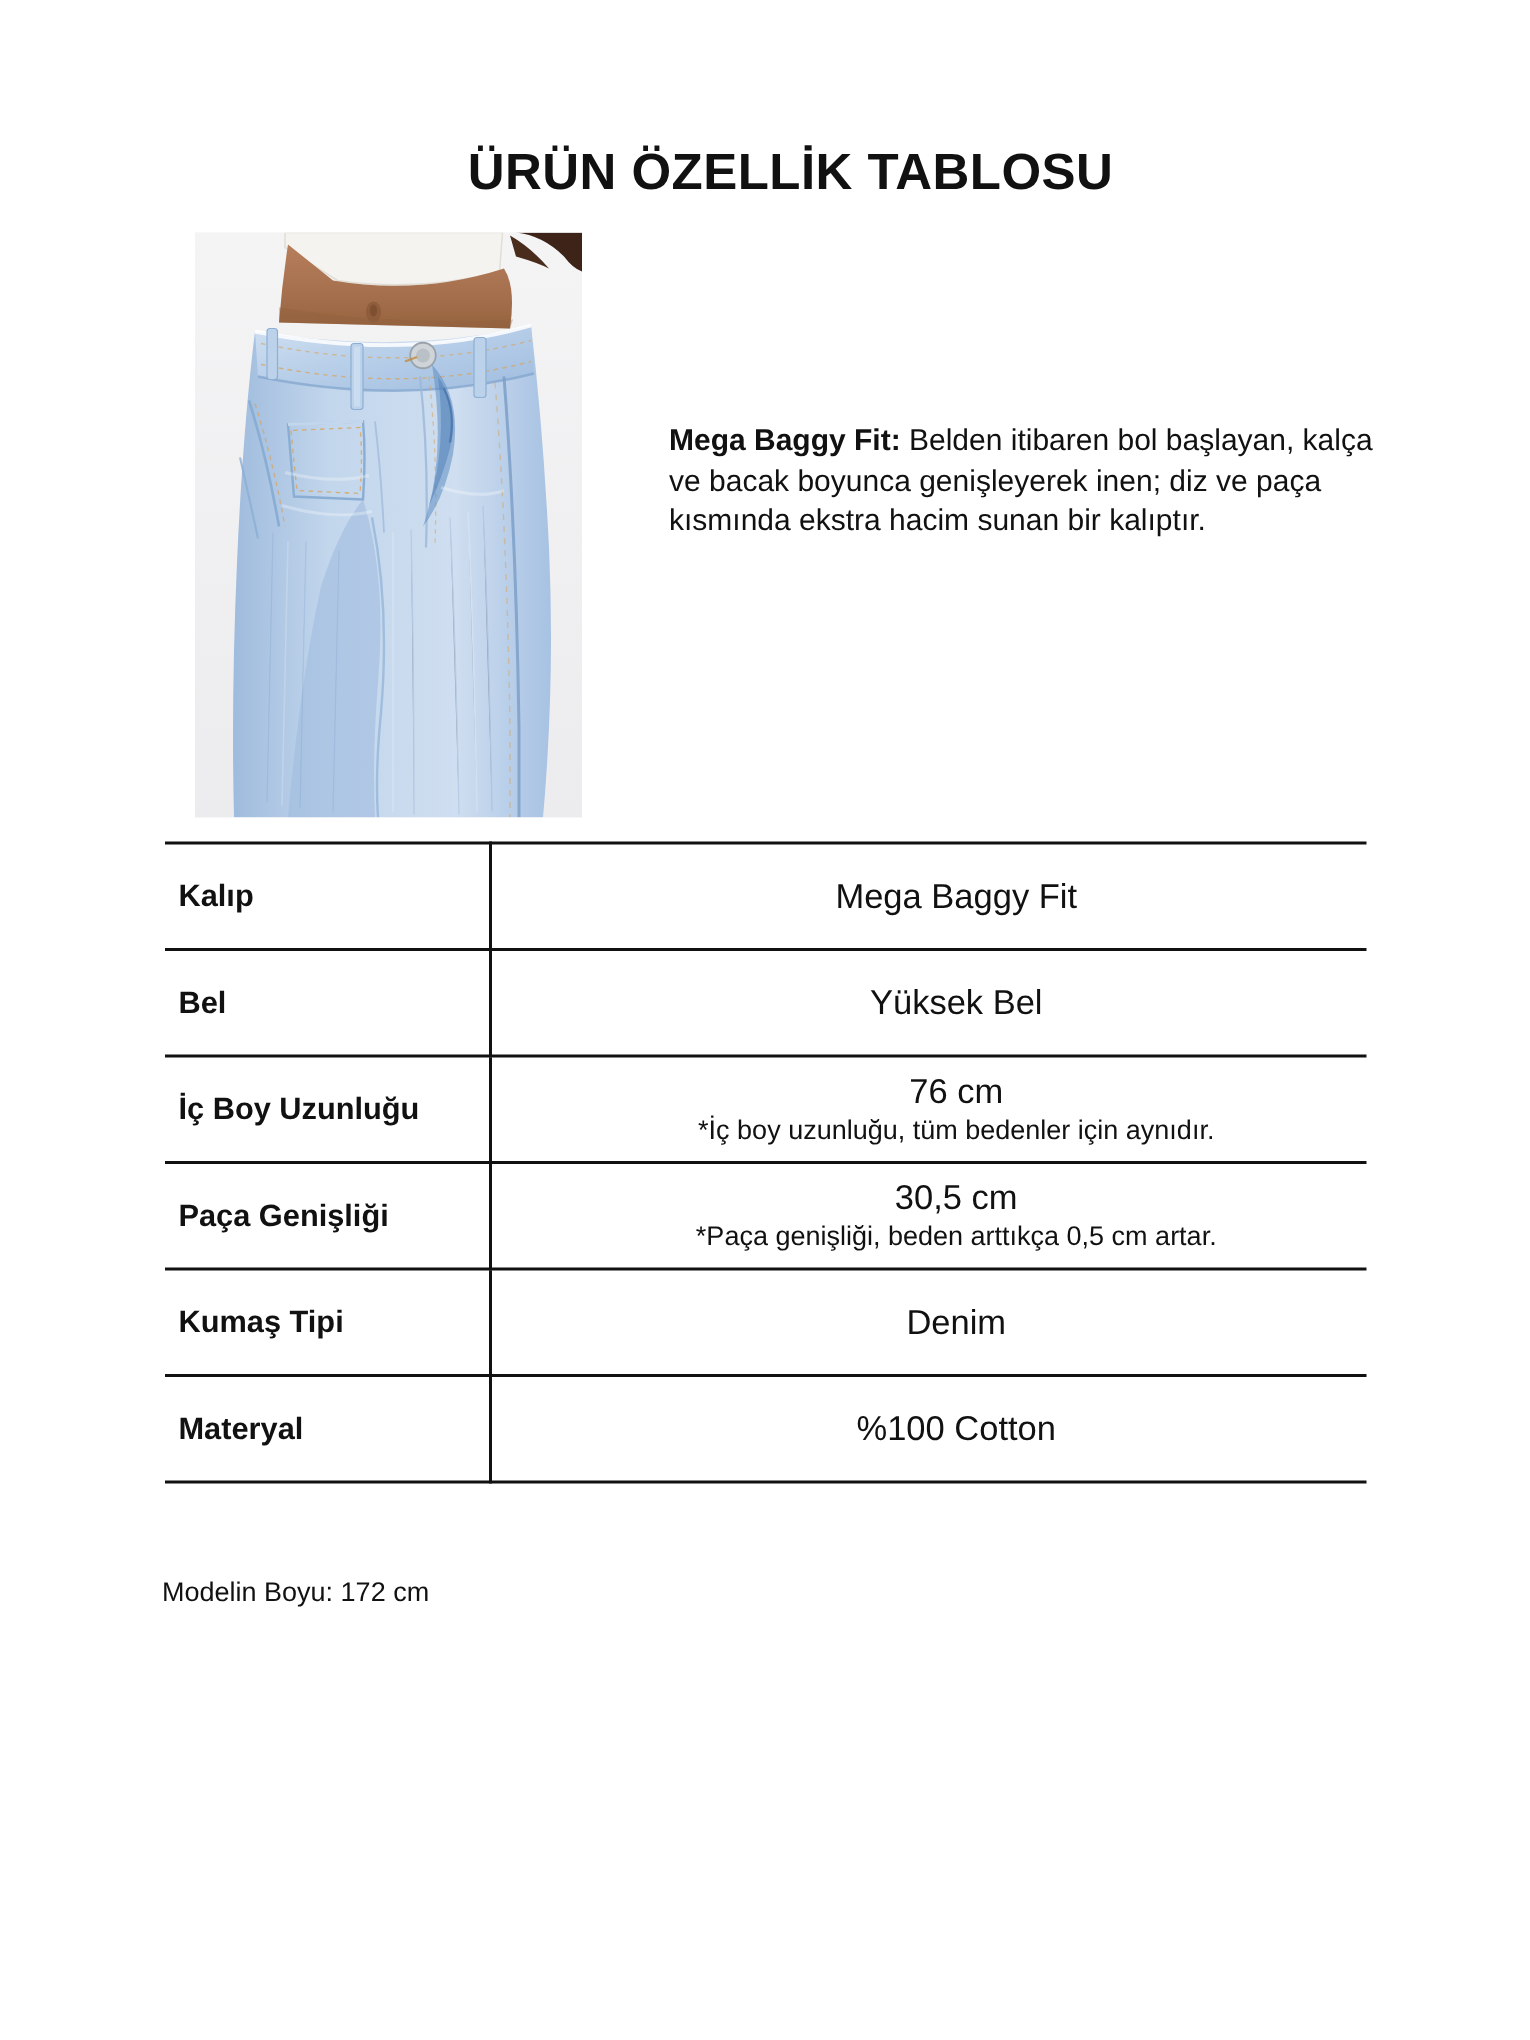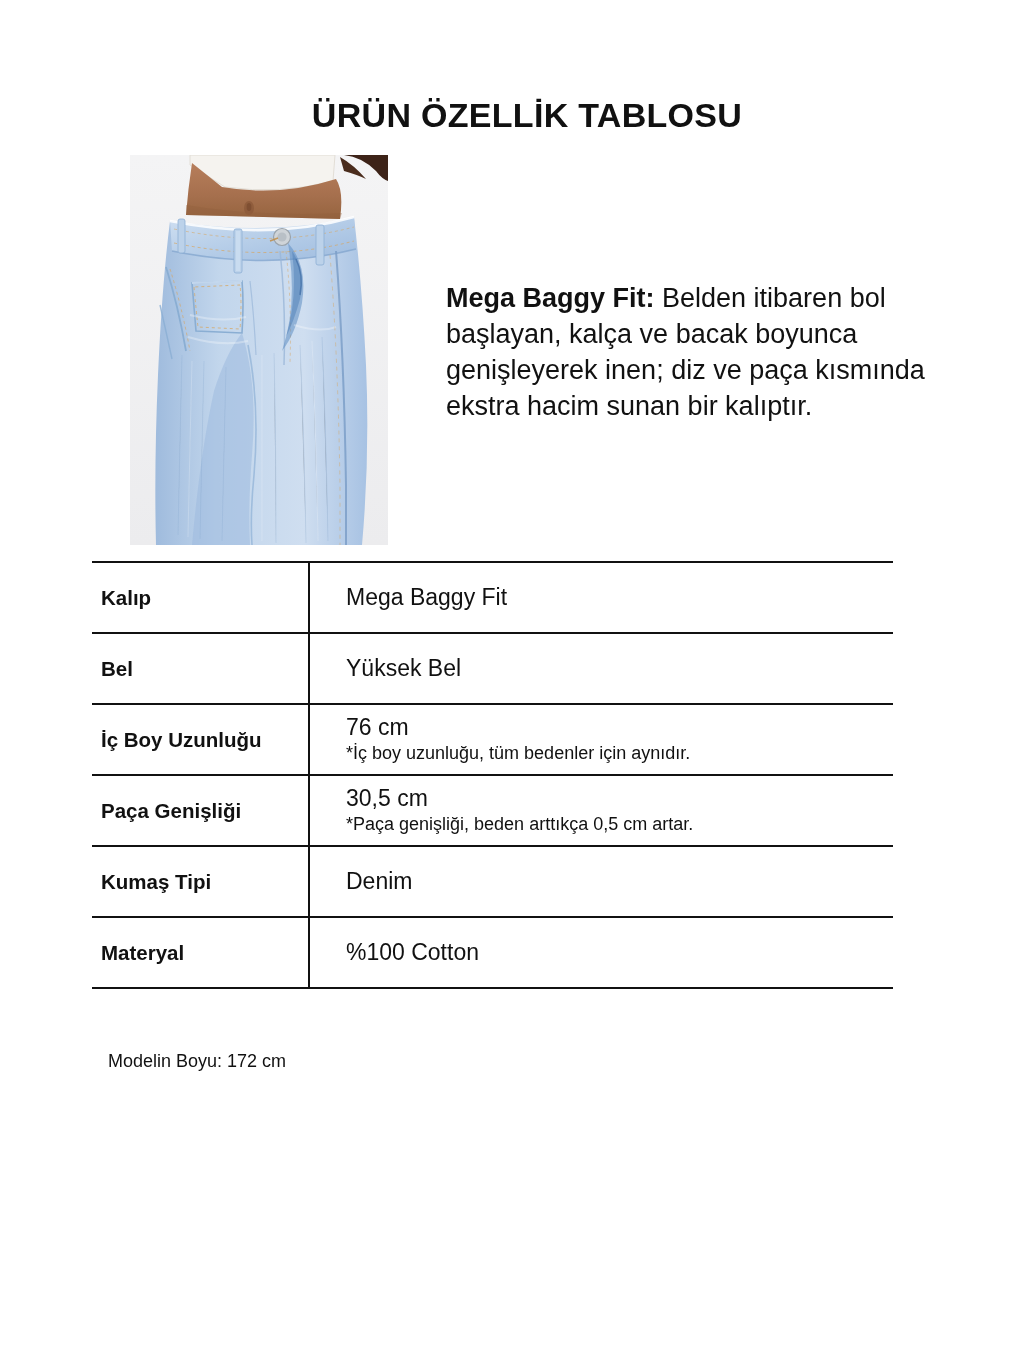--- a/index.html
+++ b/index.html
@@ -40,32 +40,32 @@
     overflow: hidden;
   }
   .photo-svg { display: block; width: 100%; height: 100%; }
 
   
   .description {
     position: absolute;
     left: 446px;
     top: 281px;
     width: 482px;
-    font-size: 27px;
+    font-size: 20px;
     line-height: 1.33;
     color: #111111;
   }
   .description .lead {
     font-weight: bold;
   }
 
   
   .spec-table {
     position: absolute;
-    left: 92px;
+    left: 110px;
     top: 561px;
     width: 801px;
     border-collapse: collapse;
     table-layout: fixed;
   }
   .spec-table tr { height: 71px; }
   .spec-table td {
     vertical-align: middle;
     padding: 0;
     border-bottom: 2.6px solid #111111;
@@ -77,20 +77,21 @@
     width: 207px;
     font-size: 20.5px;
     font-weight: bold;
     padding-left: 9px;
     border-right: 2.6px solid #111111;
   }
   .spec-table td.col-value {
     padding-left: 36px;
     font-size: 23px;
     font-weight: normal;
+    text-align: center;
   }
   .val-main { display: block; line-height: 1.18; }
   .val-note {
     display: block;
     font-size: 18px;
     line-height: 1.3;
     margin-top: 1px;
     color: #111111;
   }
 

